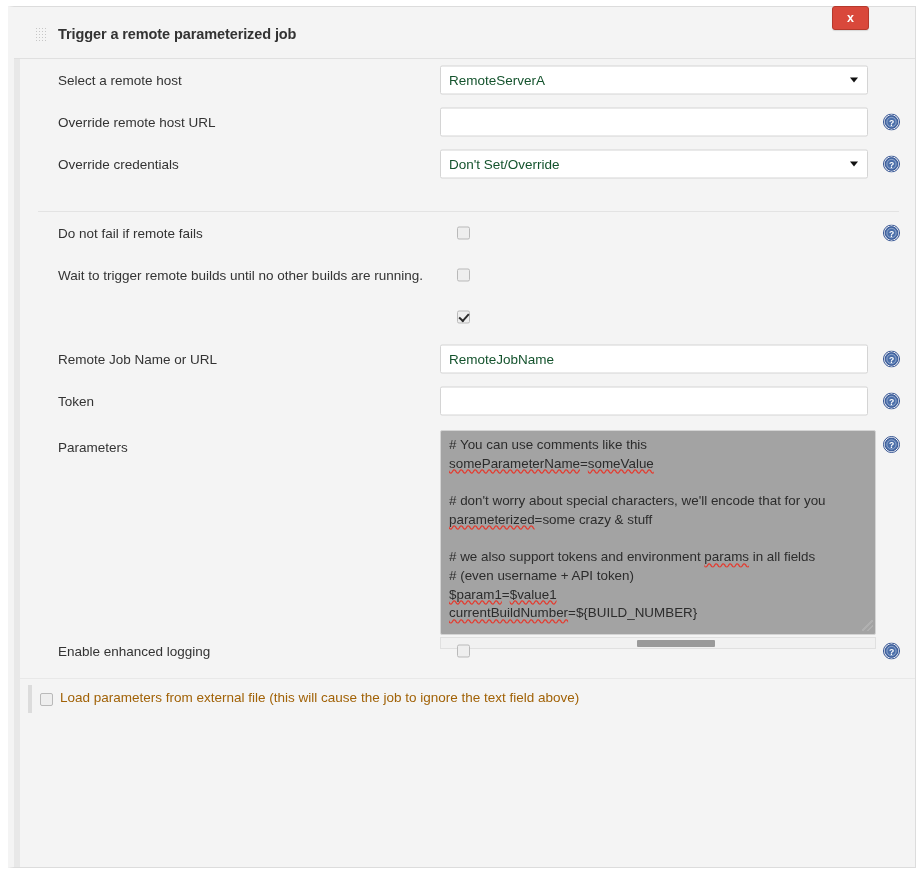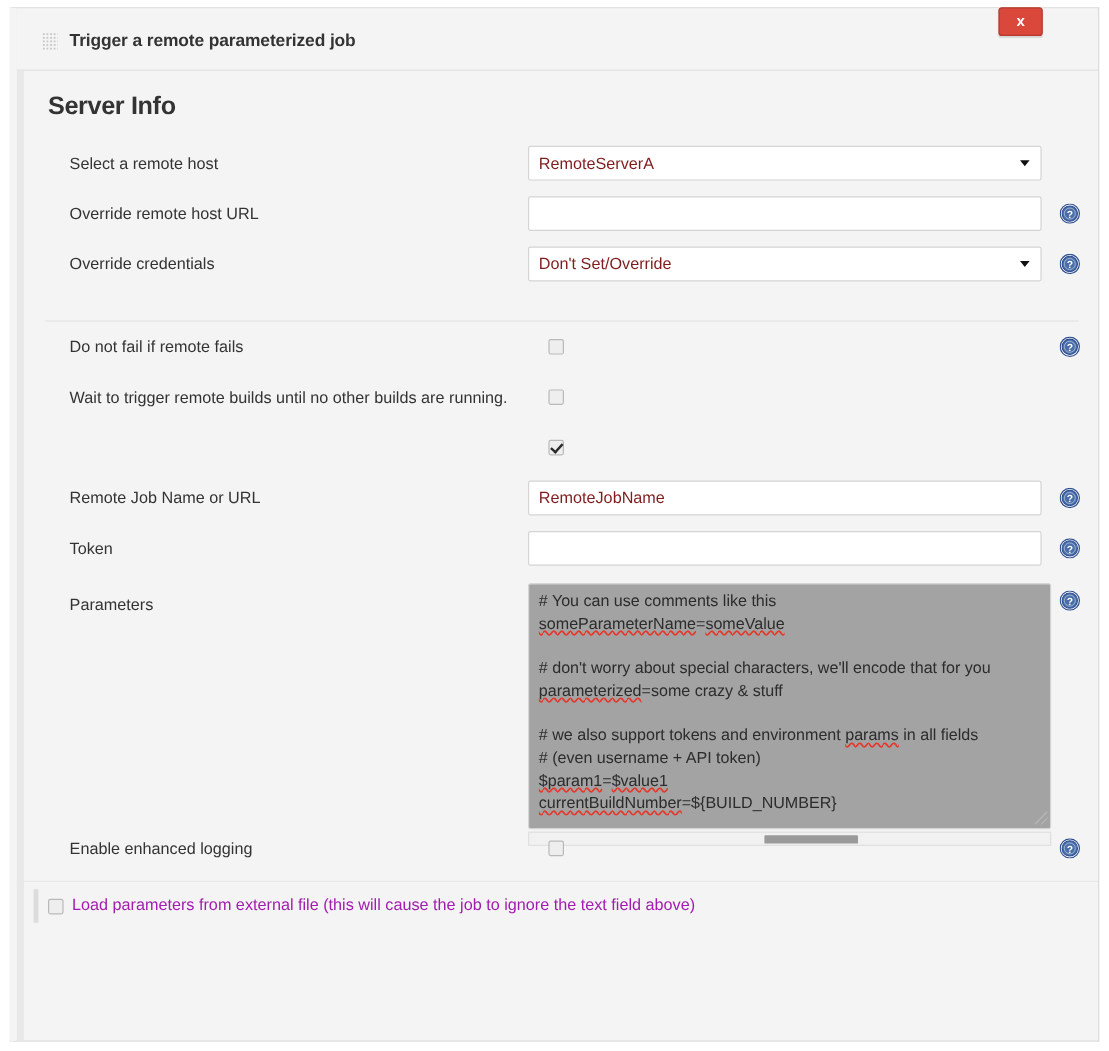--- a/index.html
+++ b/index.html
@@ -116,21 +116,21 @@
   .row.tall .ctl { top: 8px; transform: none; }
 
   input.txt, .sel {
     width: 428px;
     height: 29px;
     background: #ffffff;
     border: 1px solid #d4d4d4;
     border-radius: 2px;
     font-family: "Liberation Sans", sans-serif;
     font-size: 13.5px;
-    color: #7f1d1d;
+    color: #14532d;
     padding: 0 8px;
     outline: none;
   }
   .sel {
     position: relative;
     line-height: 27px;
     padding: 0 8px;
     cursor: pointer;
   }
   .sel .sel-val { display: inline-block; }
@@ -251,38 +251,37 @@
     background: #dcdcdc;
   }
   .ext-cbx {
     position: absolute;
     left: 26px; top: 14px;
   }
   .ext-label {
     position: absolute;
     left: 46px; top: 11px;
     font-size: 13.5px;
-    color: #a21caf;
+    color: #a16207;
   }
 </style>
 </head>
 <body>
 
 <div class="page">
   <div class="panel">
     <div class="panel-left-rail"></div>
 
     <div class="hdr">
       <div class="drag-handle"></div>
       <div class="hdr-title">Trigger a remote parameterized job</div>
       <div class="close-btn">x</div>
     </div>
 
     <div class="section">
-      <div class="section-title">Server Info</div>
 
       <div class="row">
         <div class="row-label">Select a remote host</div>
         <div class="ctl">
           <div class="sel">
             <span class="sel-val">RemoteServerA</span>
             <span class="arrow"></span>
           </div>
         </div>
       </div>

